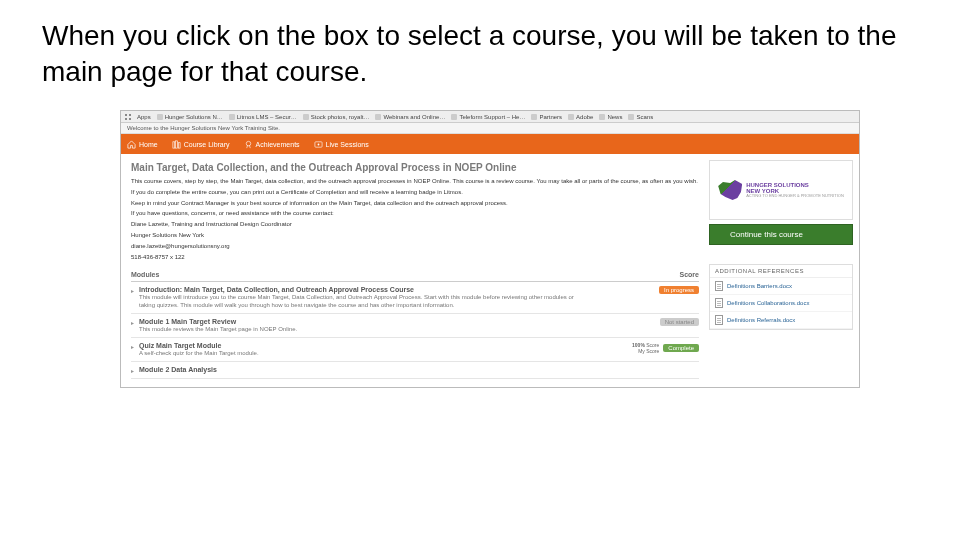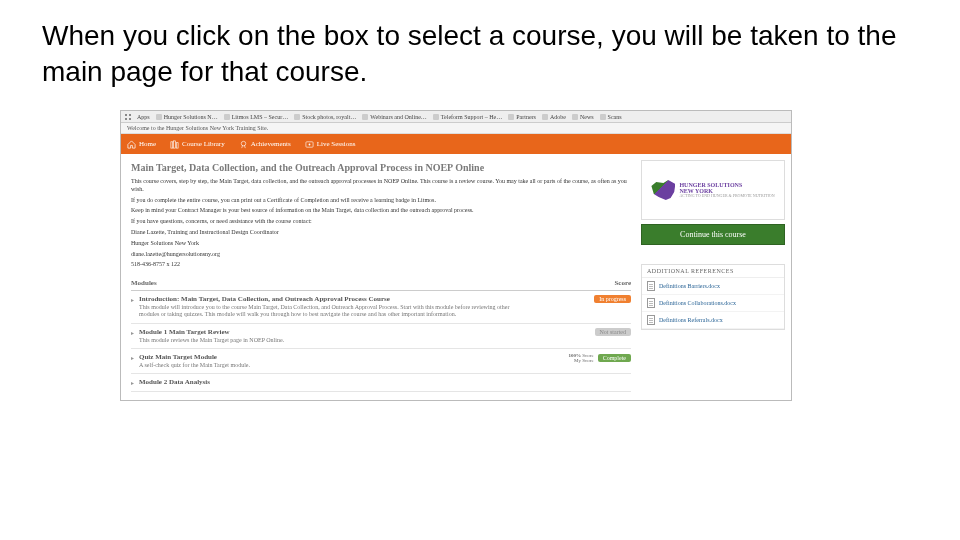--- a/index.html
+++ b/index.html
@@ -1,18 +1,18 @@
 <!DOCTYPE html>
 <html><head>
 <meta charset="utf-8">
 <style>
 * { margin: 0; padding: 0; box-sizing: border-box; }
 body { width: 960px; height: 540px; background: #fff; font-family: Arial, sans-serif; position: relative; }
 .slide-text { position: absolute; top: 18px; left: 42px; right: 60px; font-size: 28px; color: #000; line-height: 1.3; }
-.app-shell { position: absolute; top: 110px; left: 120px; width: 672px; border: 1px solid #bbb; background: #fff; font-size: 7px; color: #333; font-family: Liberation Serif, serif; }
+.app-shell { position: absolute; top: 110px; left: 120px; width: 740px; border: 1px solid #bbb; background: #fff; font-size: 7px; color: #333; }
 .bookmark-bar { background: #eee; border-bottom: 1px solid #ccc; padding: 2px 4px; display: flex; gap: 6px; align-items: center; height: 12px; overflow: hidden; }
 .bookmark-item { display: flex; align-items: center; gap: 2px; color: #444; white-space: nowrap; font-size: 6px; }
 .bm-icon { width: 6px; height: 6px; background: #ccc; border-radius: 1px; }
 .welcome-bar { background: #f5f5f5; border-bottom: 1px solid #ddd; padding: 2px 6px; font-size: 6px; color: #555; height: 11px; }
 .nav-bar { background: #e8661b; display: flex; align-items: center; height: 20px; padding: 0 6px; gap: 14px; }
 .nav-item { display: flex; align-items: center; gap: 3px; color: #fff; font-size: 7px; }
 .nav-icon { width: 9px; height: 9px; display: flex; align-items: center; justify-content: center; }
 .content-row { display: flex; }
 .main-col { flex: 1; padding: 8px 10px; }
 .side-col { width: 150px; padding: 6px 6px 6px 0; }
@@ -30,21 +30,21 @@
 .badge.orange { background: #f08030; }
 .badge.grey { background: #ccc; color: #888; }
 .badge.green { background: #6fa84f; }
 .score-block { text-align: right; font-size: 5px; color: #666; }
 .logo-card { background: #fff; border: 1px solid #ddd; padding: 6px; display: flex; align-items: center; justify-content: center; height: 60px; margin-bottom: 4px; }
 .logo-inner { display: flex; align-items: center; gap: 4px; }
 .ny-shape { width: 24px; height: 20px; background: linear-gradient(135deg, #3a7d2c 40%, #6b3fa0 40%); clip-path: polygon(0 30%, 20% 10%, 50% 15%, 70% 0, 100% 20%, 95% 60%, 80% 90%, 60% 100%, 30% 85%, 10% 70%); }
 .logo-text { font-size: 6px; color: #6b3fa0; line-height: 1; }
 .logo-text .line1 { font-weight: bold; }
 .logo-text .line2 { font-size: 4px; color: #999; }
-.continue-btn { background: #3a7d2c; color: #fff; text-align: center; padding: 5px 20px; font-size: 8px; border: 1px solid #2e6322; cursor: pointer; margin-bottom: 19px; }
+.continue-btn { background: #3a7d2c; color: #fff; padding: 5px 20px; font-size: 8px; border: 1px solid #2e6322; cursor: pointer; margin-bottom: 19px; }
 .ref-box { background: #fff; border: 1px solid #ddd; }
 .ref-header { font-size: 6px; color: #666; padding: 3px 5px; border-bottom: 1px solid #eee; letter-spacing: 0.5px; }
 .ref-item { display: flex; align-items: center; gap: 4px; padding: 3px 5px; font-size: 6px; color: #2a6496; border-bottom: 1px solid #f3f3f3; }
 .doc-icon { width: 8px; height: 10px; border: 1px solid #999; background: #fff; position: relative; }
 .doc-icon:after { content: ""; position: absolute; top: 2px; left: 1px; right: 1px; height: 1px; background: #bbb; box-shadow: 0 2px 0 #bbb, 0 4px 0 #bbb; }
 .grid-icon { display: inline-block; width: 6px; height: 6px; background: linear-gradient(#888,#888) 0 0/2px 2px no-repeat, linear-gradient(#888,#888) 4px 0/2px 2px no-repeat, linear-gradient(#888,#888) 0 4px/2px 2px no-repeat, linear-gradient(#888,#888) 4px 4px/2px 2px no-repeat; }
 </style>
 </head>
 <body>
 

